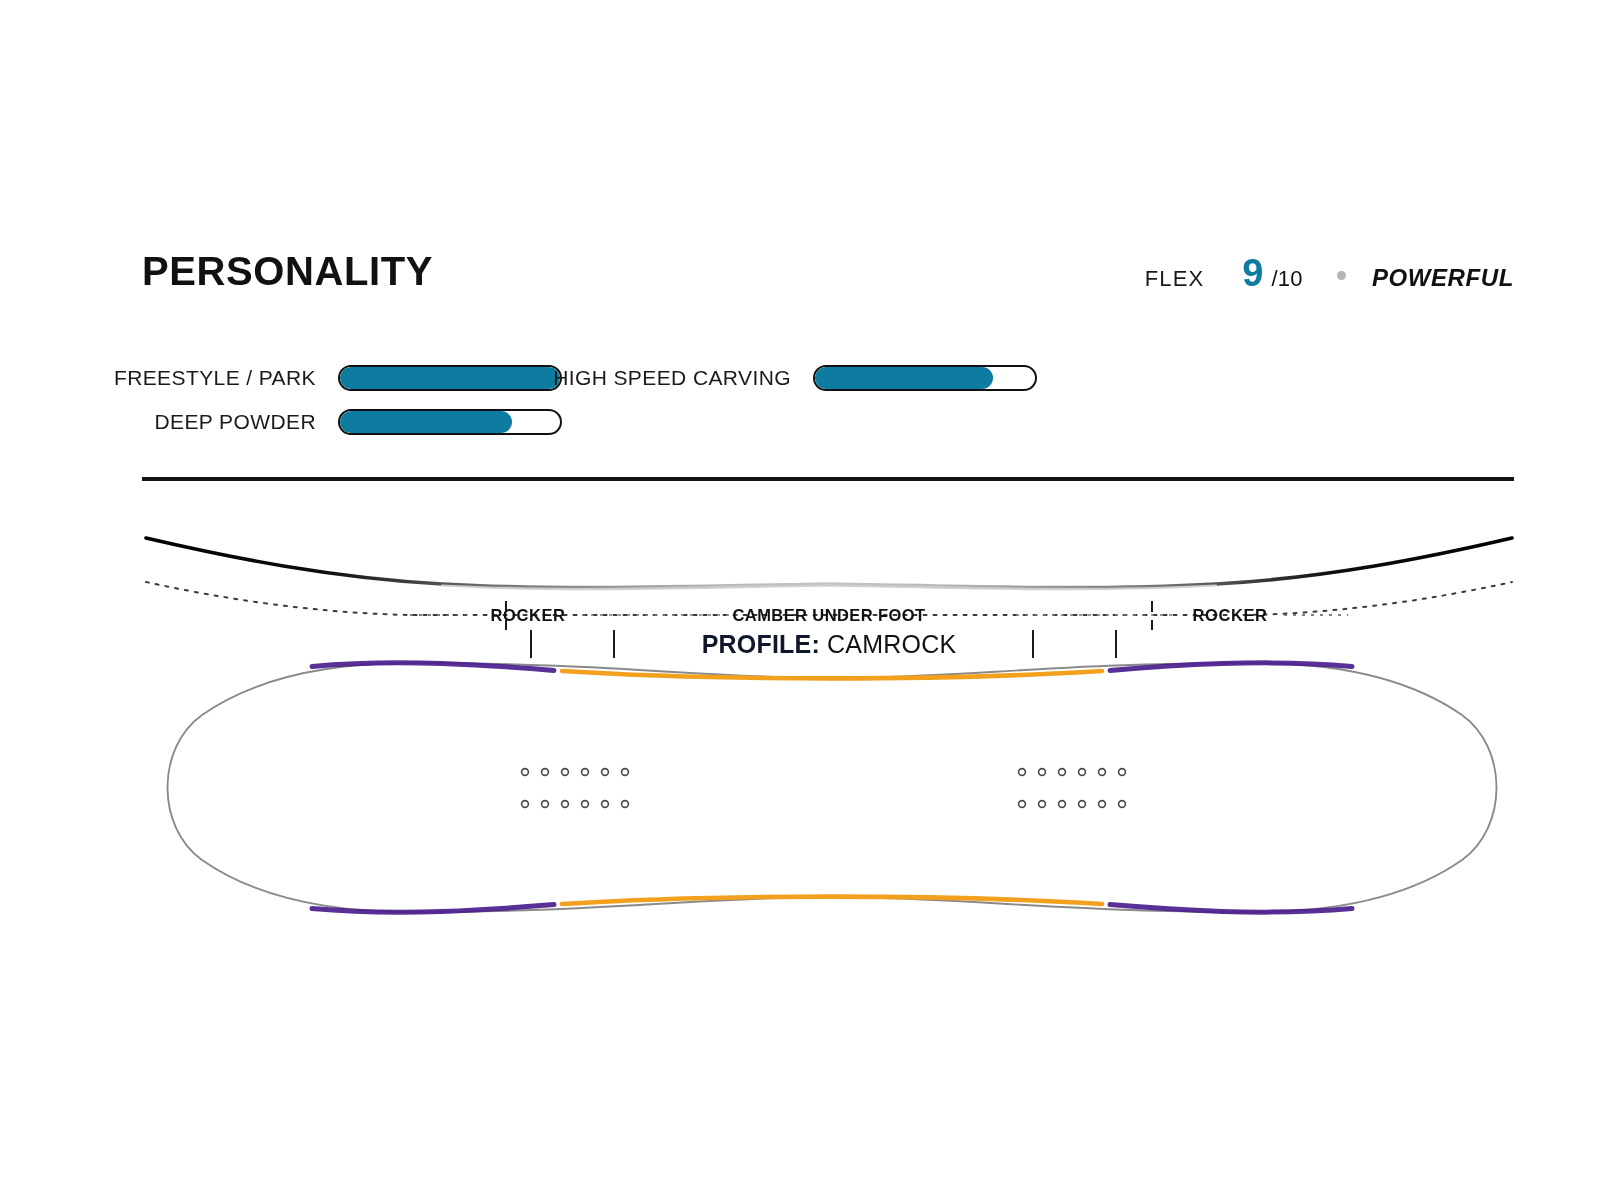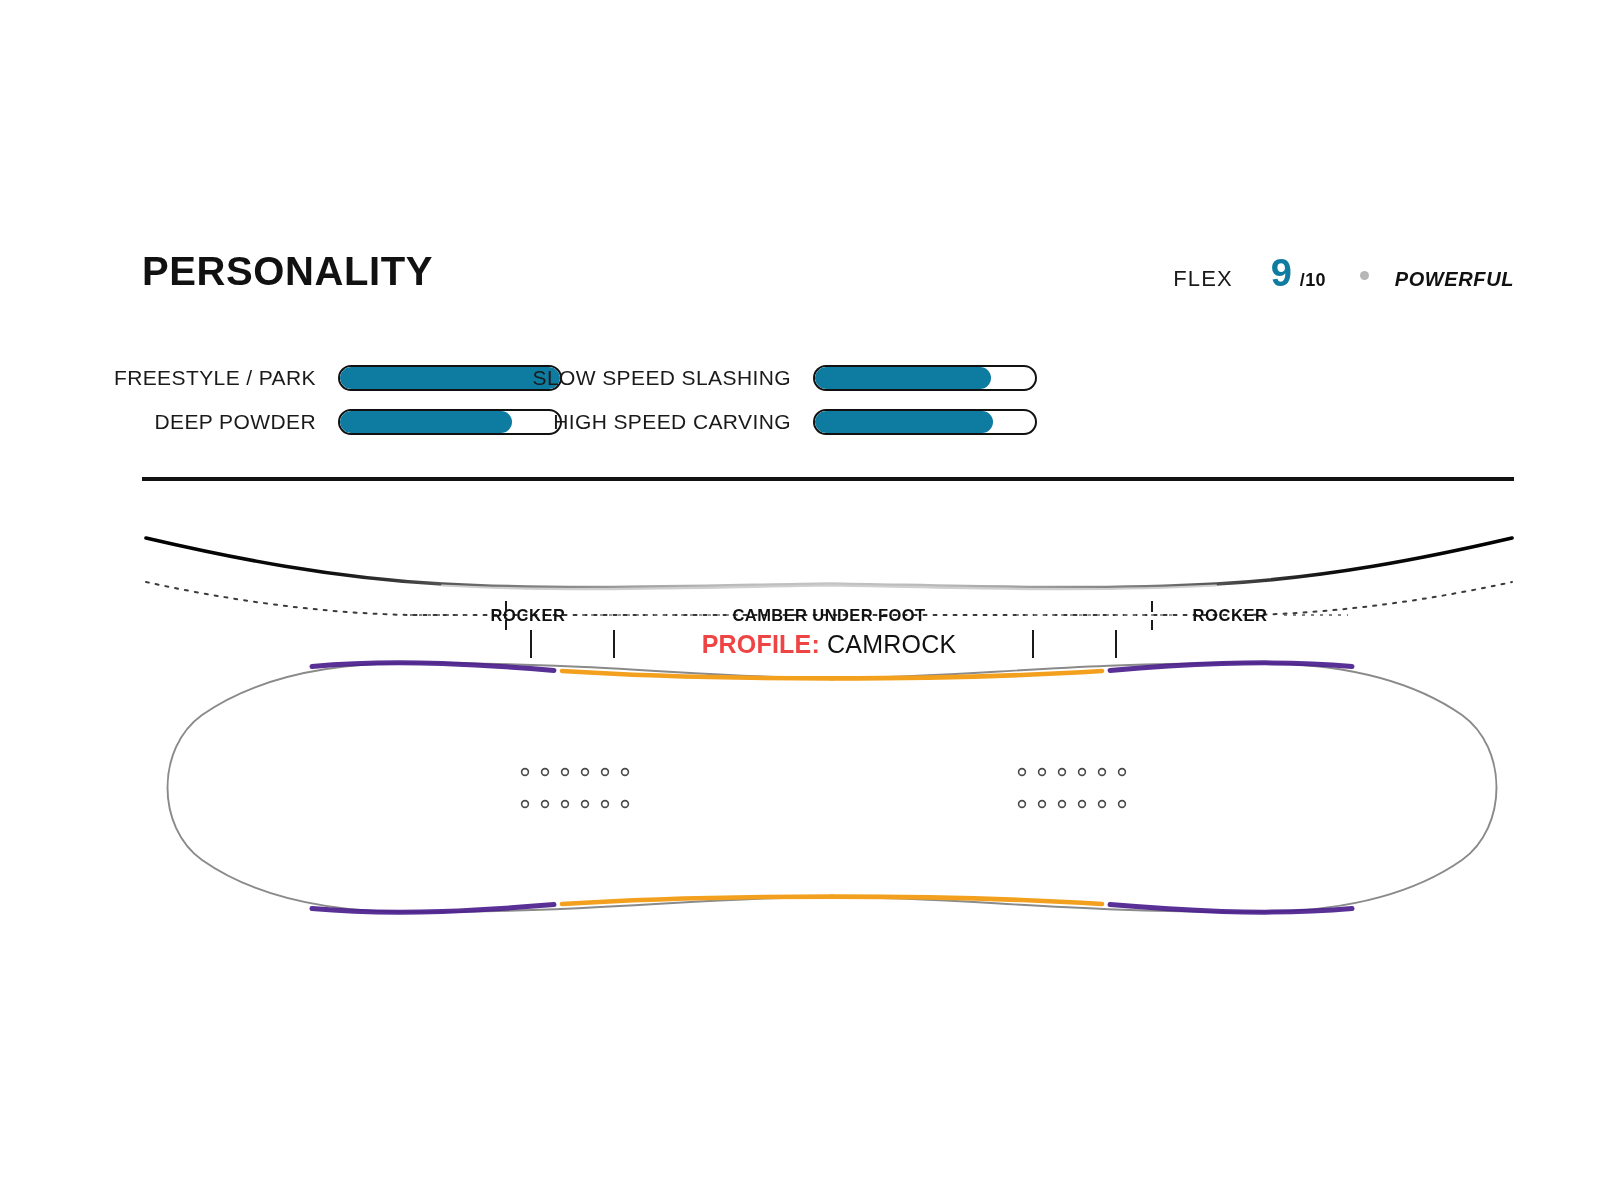--- a/index.html
+++ b/index.html
@@ -58,37 +58,37 @@
     font-weight: normal;
   }
   .flex-score {
     margin-left: 30px;
     font-size: 38px;
     font-weight: bold;
     color: #0E7BA0;
     line-height: 1;
   }
   .flex-outof {
-    font-size: 18px;
-    font-weight: bold;
+    font-size: 22px;
+    font-weight: normal;
     color: #111111;
     letter-spacing: 0.3px;
   }
   .flex-dot {
     display: inline-block;
     width: 9px;
     height: 9px;
     border-radius: 50%;
     background: #b6b6b6;
     margin: 0 18px 0 26px;
     position: relative;
     top: -6px;
   }
   .flex-word {
-    font-size: 20px;
+    font-size: 24px;
     font-weight: bold;
     font-style: italic;
     letter-spacing: 0.6px;
     color: #111111;
   }
 
   
   .ratings {
     position: absolute;
     left: 98px;
@@ -160,21 +160,21 @@
   .profile-caption {
     position: absolute;
     left: 0;
     top: 110px;
     width: 1374px;
     text-align: center;
     font-size: 25px;
     letter-spacing: 0.2px;
     white-space: nowrap;
   }
-  .profile-caption .key { font-weight: bold; color: #ef4444; }
+  .profile-caption .key { font-weight: bold; color: #0f172a; }
   .profile-caption .val { font-weight: normal; color: #111111; }
 
   
   .board-wrap {
     position: absolute;
     left: 98px;
     top: 645px;
     width: 1380px;
     height: 290px;
   }
@@ -208,26 +208,20 @@
       </div>
       <div class="rating-row">
         <span class="rating-label">DEEP POWDER</span>
         <span class="bar-track">
           <span class="bar-fill" style="width: 78%;"></span>
         </span>
       </div>
     </div>
 
     <div class="rating-col c1">
-      <div class="rating-row">
-        <span class="rating-label">SLOW SPEED SLASHING</span>
-        <span class="bar-track">
-          <span class="bar-fill" style="width: 80%;"></span>
-        </span>
-      </div>
       <div class="rating-row">
         <span class="rating-label">HIGH SPEED CARVING</span>
         <span class="bar-track">
           <span class="bar-fill" style="width: 81%;"></span>
         </span>
       </div>
     </div>
 
     <div class="rating-col c2">
     </div>

